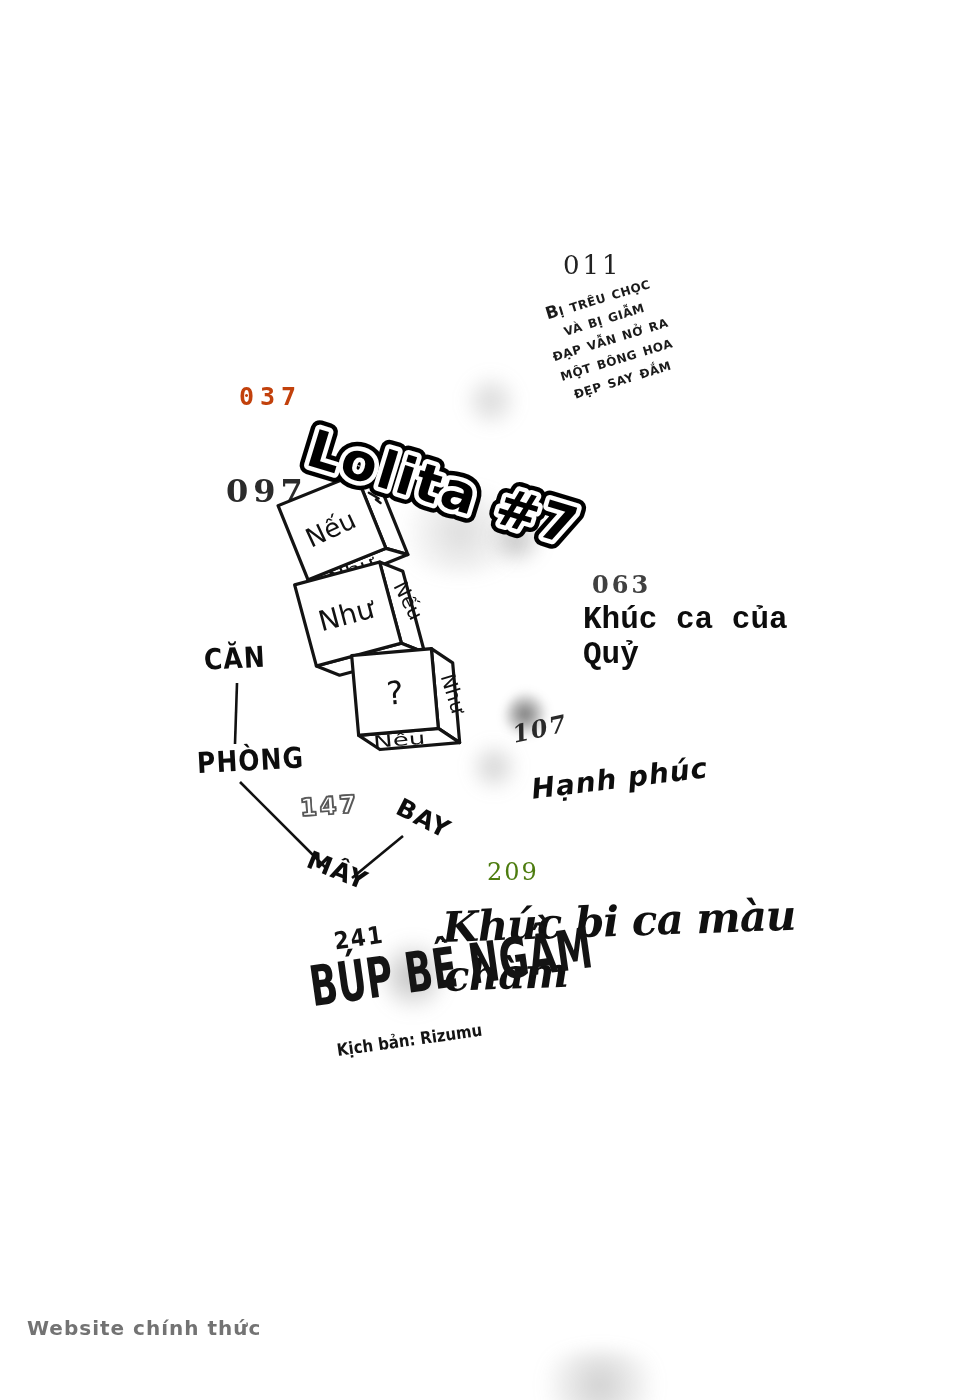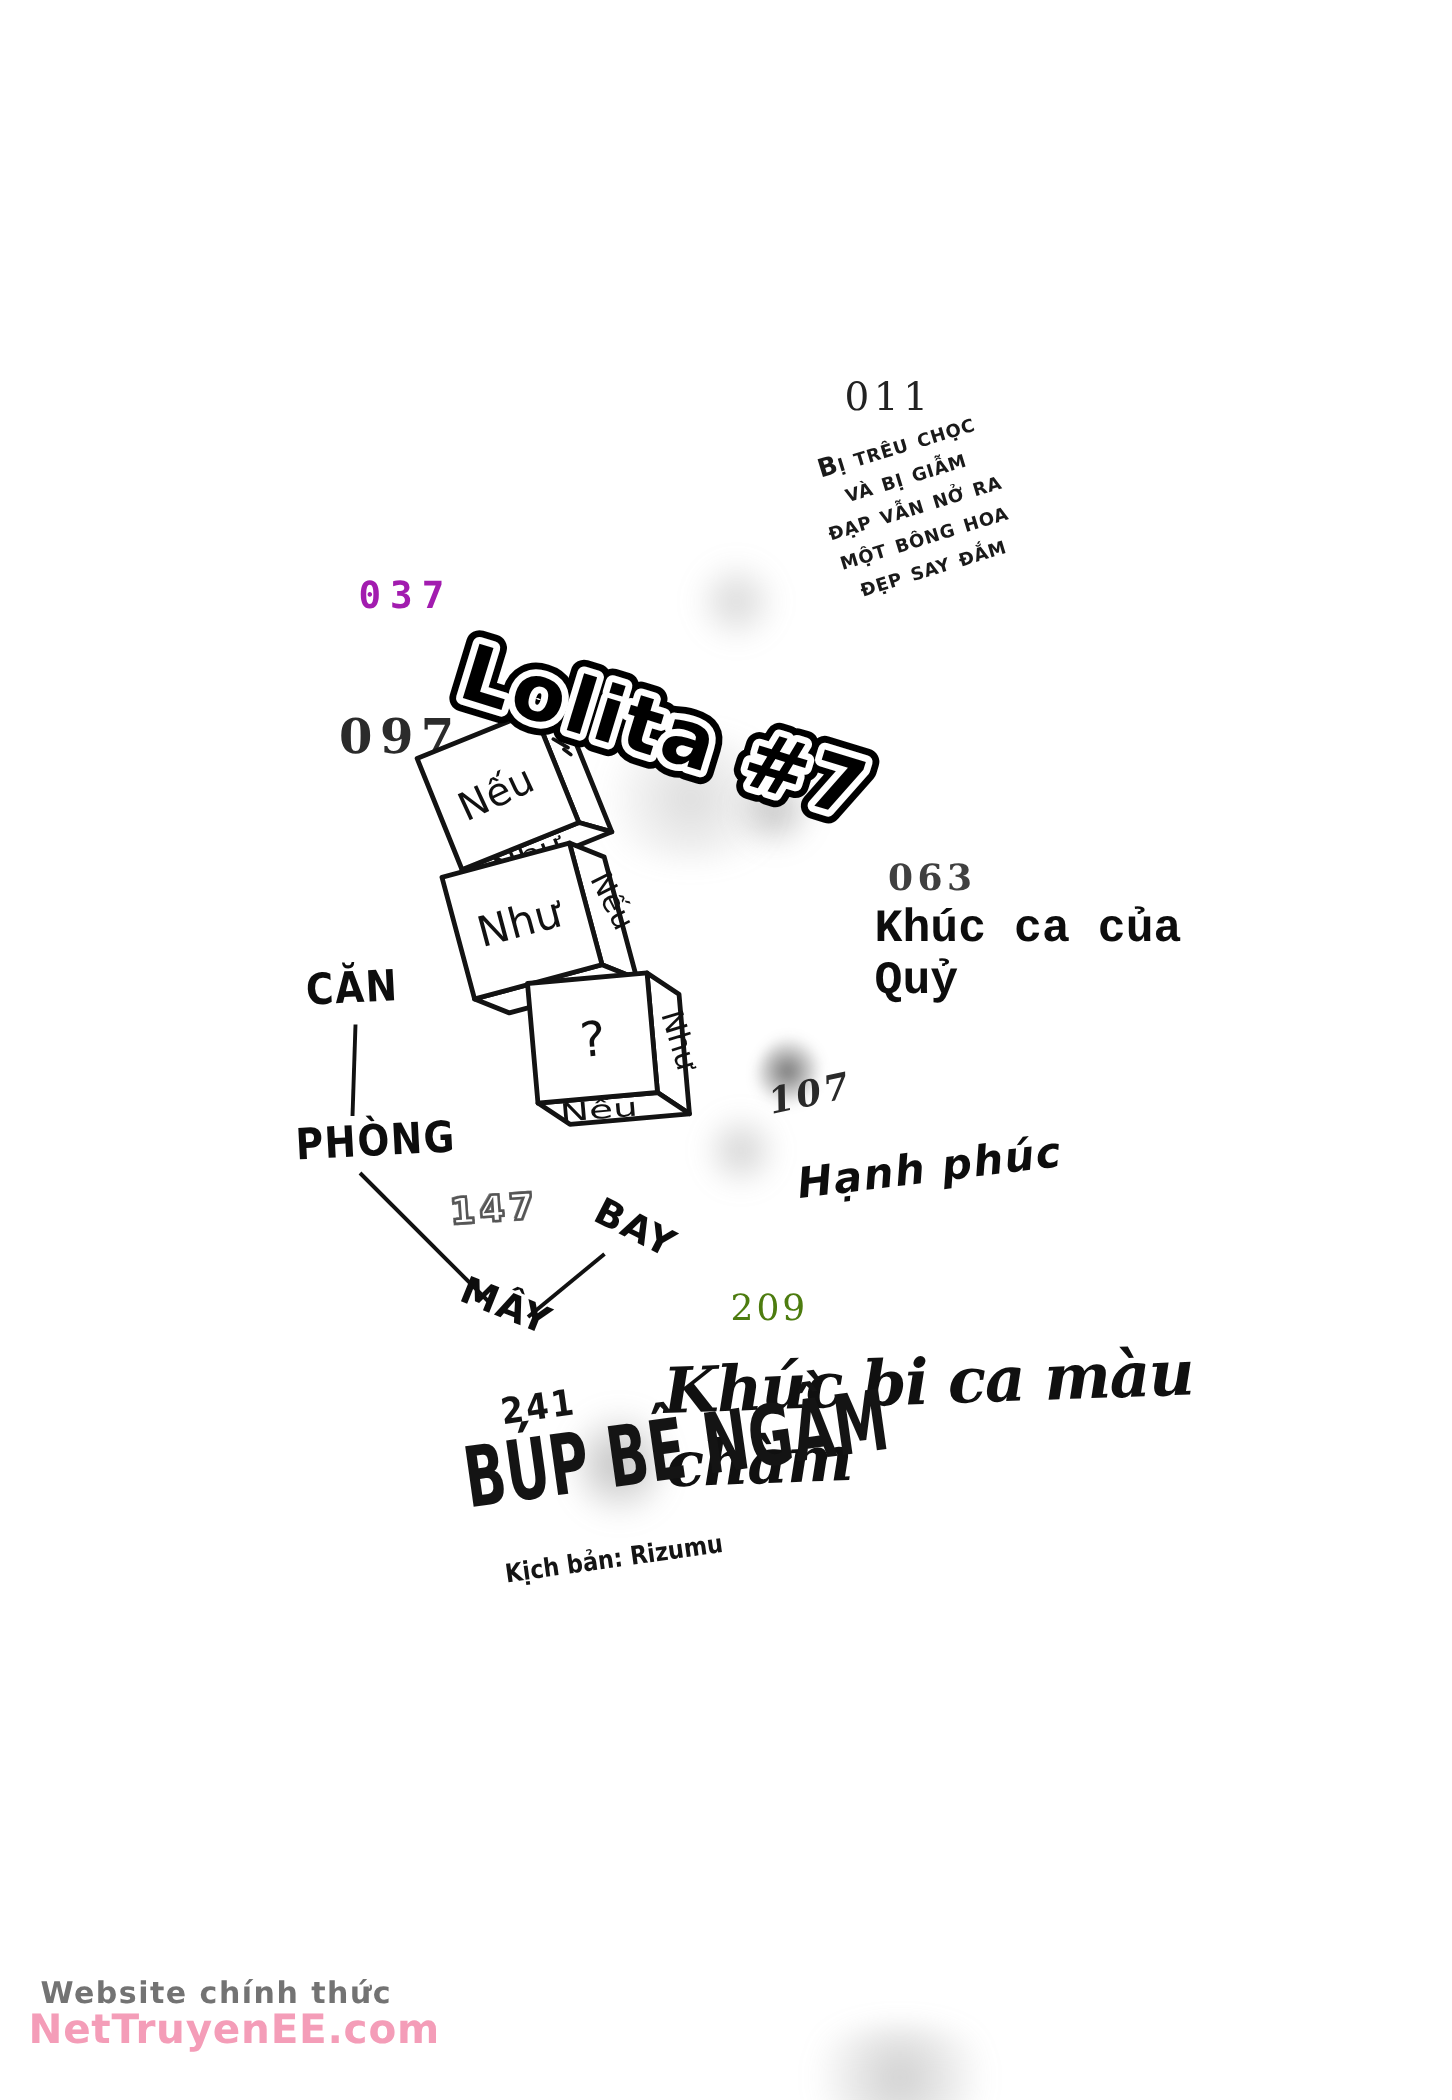--- a/index.html
+++ b/index.html
@@ -15,21 +15,21 @@
   .s2b{left:488px;top:514px;width:58px;height:52px;background:radial-gradient(circle,rgba(90,90,90,.38) 0%,rgba(90,90,90,0) 70%);}
   .s3a{left:505px;top:690px;width:40px;height:48px;filter:blur(4px);transform:rotate(18deg);border-radius:60% 40% 50% 50%;background:radial-gradient(circle,rgba(40,40,40,.65) 0%,rgba(40,40,40,0) 75%);}
   .s3b{left:470px;top:738px;width:48px;height:58px;background:radial-gradient(circle,rgba(120,120,120,.35) 0%,rgba(120,120,120,0) 70%);}
   .s4{left:381px;top:934px;width:64px;height:84px;background:radial-gradient(circle,rgba(110,110,110,.45) 0%,rgba(110,110,110,0) 72%);}
   .s5{left:525px;top:1350px;width:150px;height:70px;background:radial-gradient(circle,rgba(130,130,130,.38) 0%,rgba(130,130,130,0) 70%);}
   
   .num-011{left:563px;top:250px;font-family:"DejaVu Serif",serif;font-size:26px;letter-spacing:3px;color:#222;z-index:2;}
   .tagline{left:521px;top:286px;width:178px;transform:rotate(-17deg);transform-origin:50% 50%;
     text-align:center;font-weight:bold;font-variant:small-caps;font-size:17px;line-height:21px;letter-spacing:.5px;color:#1a1a1a;z-index:2;}
   
-  .num-037{left:239px;top:382px;font-family:"DejaVu Sans Mono",monospace;font-weight:bold;font-size:25px;letter-spacing:6px;color:#a21caf;z-index:2;}
+  .num-037{left:239px;top:382px;font-family:"DejaVu Sans Mono",monospace;font-weight:bold;font-size:25px;letter-spacing:6px;color:#c2410c;z-index:2;}
   .lolita-svg{left:278px;top:382px;z-index:3;}
   .lolita-svg text{font-family:"DejaVu Sans",sans-serif;font-weight:bold;font-size:52px;letter-spacing:2px;}
   
   .num-097{left:226px;top:472px;font-family:"DejaVu Serif",serif;font-size:32px;letter-spacing:5px;font-weight:bold;color:#2b2b2b;z-index:2;}
   .dice-svg{left:255px;top:462px;z-index:2;}
   .dice-svg text{font-family:"DejaVu Sans",sans-serif;fill:#111;}
   .dice-svg .face{fill:#fff;stroke:#131313;stroke-width:3.2;stroke-linejoin:round;}
   
   .num-063{left:592px;top:570px;font-family:"DejaVu Serif",serif;font-weight:bold;font-size:24px;letter-spacing:3px;color:#404040;z-index:2;}
   .title-063{left:583px;top:602px;font-family:Liberation Mono, monospace;font-weight:bold;font-size:31px;color:#0d0d0d;z-index:2;}
@@ -142,15 +142,14 @@
   <div class="room-word w-bay">BAY</div>
 
   <div class="abs num-209">209</div>
   <div class="abs title-209">Khúc bi ca màu chàm</div>
 
   <div class="abs num-241">241</div>
   <div class="abs title-241">BÚP BÊ NGẦM</div>
   <div class="abs credit-241">Kịch bản: Rizumu</div>
 
   <div class="abs wm1">Website chính thức</div>
-  <div class="abs wm2">NetTruyenEE.com</div>
 
 </div>
 
 </body></html>

